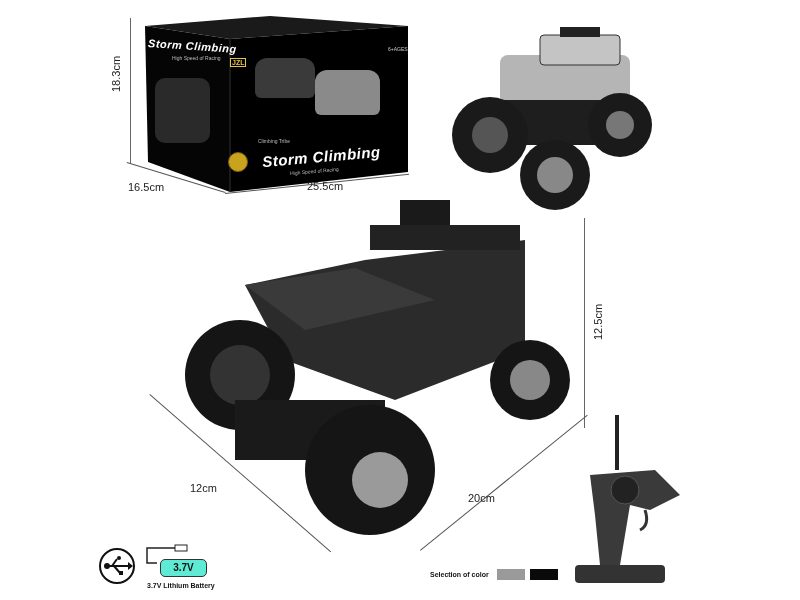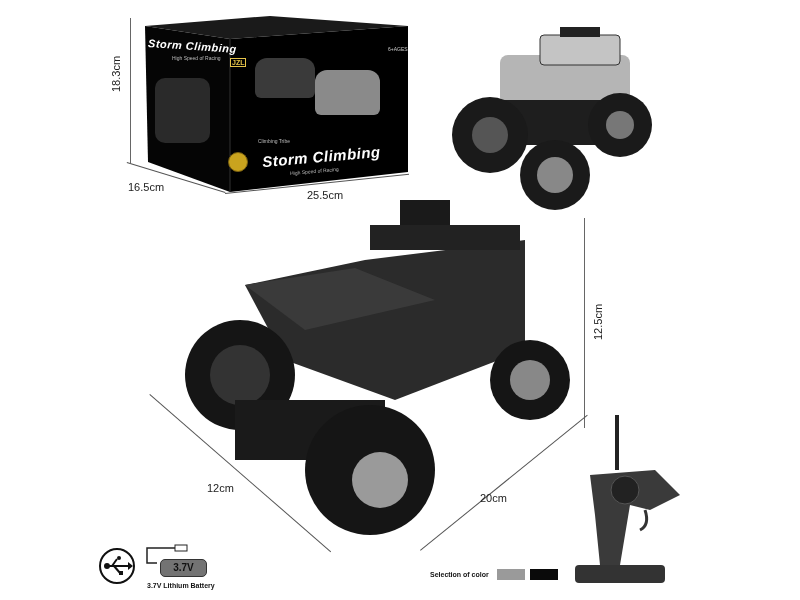--- a/index.html
+++ b/index.html
@@ -9,21 +9,21 @@
   .dim { font-size:11px; color:#222; position:absolute; }
   .line { position:absolute; background:#555; transform-origin:0 0; height:1px; }
   .vline { position:absolute; width:1px; background:#666; }
   .box-title { color:#fff; font-weight:bold; font-style:italic; letter-spacing:0.5px; position:absolute; }
   .box-sub { color:#bbb; font-size:5px; position:absolute; }
   .badge { position:absolute; width:18px; height:18px; border-radius:50%; background:#c9a31e; border:1px solid #7a6010; }
   .jzl { position:absolute; color:#e6c44a; font-size:7px; font-weight:bold; border:1px solid #e6c44a; padding:0 1px; }
   
   .swatch { position:absolute; width:28px; height:11px; }
   .color-label { position:absolute; font-size:7px; font-weight:bold; }
-  .battery { position:absolute; border:1px solid #333; border-radius:5px; background:#737373;
+  .battery { position:absolute; border:1px solid #333; border-radius:5px; background:#5eead4;
              font-size:10px; font-weight:bold; text-align:center; }
 </style>
 </head>
 <body>
 
 <div>
   <svg class="abs" style="left:130px;top:12px" width="290" height="185">
 
     <polygon points="15,14 140,4 278,14 100,27" fill="#1a1a1a"></polygon>
 
@@ -45,21 +45,21 @@
   <div class="abs" style="left:255px;top:58px;width:60px;height:40px;background:#3a3a3a;border-radius:12px 12px 6px 6px"></div>
   <div class="abs" style="left:315px;top:70px;width:65px;height:45px;background:#8a8a8a;border-radius:12px 12px 6px 6px"></div>
   <div class="abs" style="left:155px;top:78px;width:55px;height:65px;background:#2a2a2a;border-radius:10px"></div>
 </div>
 
 <div class="vline" style="left:130px;top:18px;height:145px"></div>
 <span class="dim" style="left:110px;top:92px;transform:rotate(-90deg);transform-origin:left top;">18.3cm</span>
 <div class="line" style="left:127px;top:162px;width:103px;transform:rotate(17deg)"></div>
 <span class="dim" style="left:128px;top:181px">16.5cm</span>
 <div class="line" style="left:225px;top:193px;width:185px;transform:rotate(-6deg)"></div>
-<span class="dim" style="left:307px;top:189px">25.5cm</span>
+<span class="dim" style="left:307px;top:180px">25.5cm</span>
 
 <svg class="abs" style="left:450px;top:25px" width="210" height="190">
   <rect x="50" y="30" width="130" height="50" rx="8" fill="#b5b5b5"></rect>
   <rect x="90" y="10" width="80" height="30" rx="4" fill="#c4c4c4" stroke="#333"></rect>
   <rect x="110" y="2" width="40" height="10" fill="#222"></rect>
   <rect x="40" y="75" width="150" height="45" fill="#1e1e1e"></rect>
   <circle cx="40" cy="110" r="38" fill="#1a1a1a"></circle>
     <circle cx="40" cy="110" r="18" fill="#555"></circle>
   <circle cx="170" cy="100" r="32" fill="#1a1a1a"></circle>
     <circle cx="170" cy="100" r="14" fill="#777"></circle>
@@ -77,23 +77,23 @@
   <circle cx="345" cy="180" r="40" fill="#151515"></circle>
     <circle cx="345" cy="180" r="20" fill="#888"></circle>
   <rect x="50" y="200" width="150" height="60" fill="#1a1a1a"></rect>
   <circle cx="185" cy="270" r="65" fill="#151515"></circle>
     <circle cx="195" cy="280" r="28" fill="#9a9a9a"></circle>
 </svg>
 
 <div class="vline" style="left:584px;top:218px;height:210px"></div>
 <span class="dim" style="left:592px;top:340px;transform:rotate(-90deg);transform-origin:left top;">12.5cm</span>
 <div class="line" style="left:150px;top:394px;width:240px;transform:rotate(41deg)"></div>
-<span class="dim" style="left:207px;top:482px">12cm</span>
+<span class="dim" style="left:190px;top:482px">12cm</span>
 <div class="line" style="left:420px;top:550px;width:215px;transform:rotate(-39deg)"></div>
-<span class="dim" style="left:480px;top:492px">20cm</span>
+<span class="dim" style="left:468px;top:492px">20cm</span>
 
 <svg class="abs" style="left:570px;top:415px" width="120" height="180">
   <rect x="45" y="0" width="4" height="55" fill="#222"></rect>
   <path d="M20,60 L85,55 L110,80 L80,95 L60,90 L50,150 L30,150 L25,100 Z" fill="#3a3a3a"></path>
   <circle cx="55" cy="75" r="14" fill="#222" stroke="#555"></circle>
   <path d="M75,95 Q80,110 70,115" stroke="#333" stroke-width="3" fill="none"></path>
   <rect x="5" y="150" width="90" height="18" rx="4" fill="#333"></rect>
 </svg>
 
 <div>

